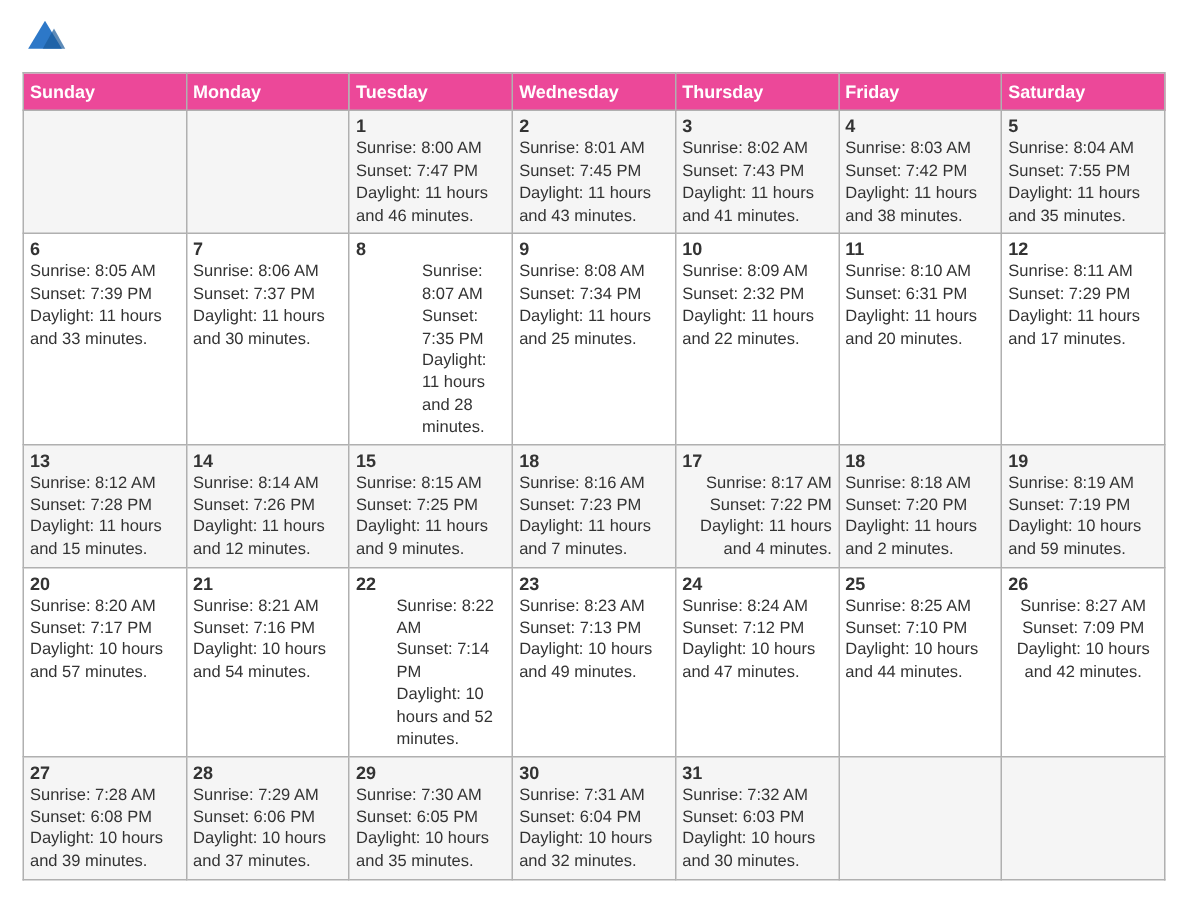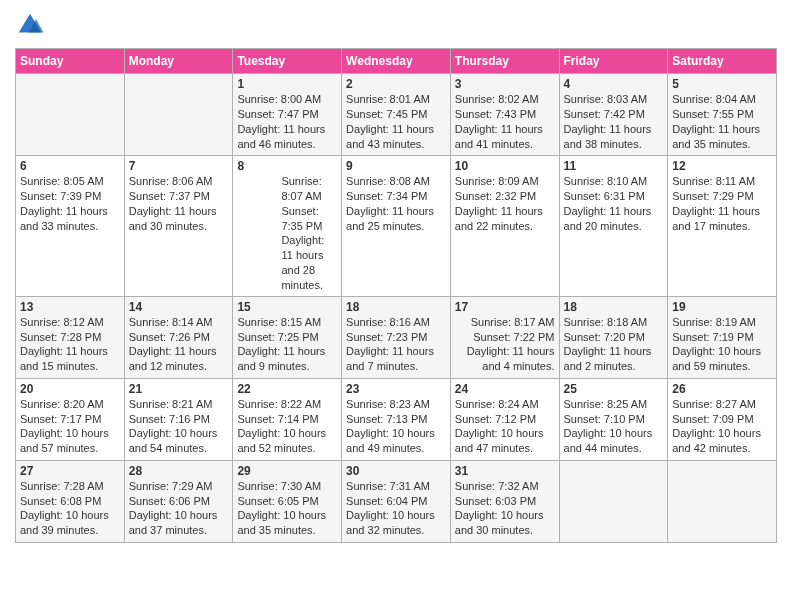--- a/index.html
+++ b/index.html
@@ -266,21 +266,21 @@
 Daylight: 10 hours and 57 minutes.</div>
           </td>
           <td>
             <span class="day-num">21</span>
             <div class="day-info" style="white-space: pre-line;">Sunrise: 8:21 AM
 Sunset: 7:16 PM
 Daylight: 10 hours and 54 minutes.</div>
           </td>
           <td>
             <span class="day-num">22</span>
-            <div class="day-info" style="white-space: pre-line;">Sunrise: 8:22 AM
+            <div class="day-info" style="white-space: pre-line; margin-left: 27px;">Sunrise: 8:22 AM
 Sunset: 7:14 PM
 Daylight: 10 hours and 52 minutes.</div>
           </td>
           <td>
             <span class="day-num">23</span>
             <div class="day-info" style="white-space: pre-line;">Sunrise: 8:23 AM
 Sunset: 7:13 PM
 Daylight: 10 hours and 49 minutes.</div>
           </td>
           <td>
@@ -290,21 +290,21 @@
 Daylight: 10 hours and 47 minutes.</div>
           </td>
           <td>
             <span class="day-num">25</span>
             <div class="day-info" style="white-space: pre-line;">Sunrise: 8:25 AM
 Sunset: 7:10 PM
 Daylight: 10 hours and 44 minutes.</div>
           </td>
           <td>
             <span class="day-num">26</span>
-            <div class="day-info" style="white-space: pre-line;">Sunrise: 8:27 AM
+            <div class="day-info" style="white-space: pre-line; text-align: center;">Sunrise: 8:27 AM
 Sunset: 7:09 PM
 Daylight: 10 hours and 42 minutes.</div>
           </td>
         </tr>
         <tr>
           <td>
             <span class="day-num">27</span>
             <div class="day-info" style="white-space: pre-line;">Sunrise: 7:28 AM
 Sunset: 6:08 PM
 Daylight: 10 hours and 39 minutes.</div>

